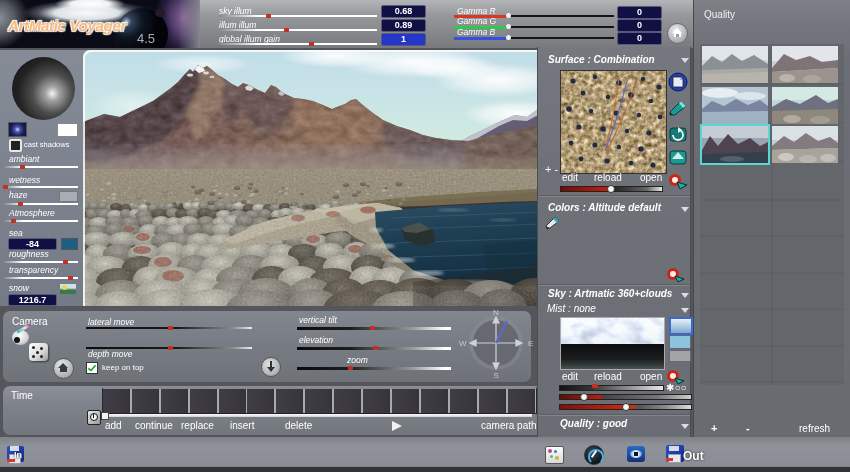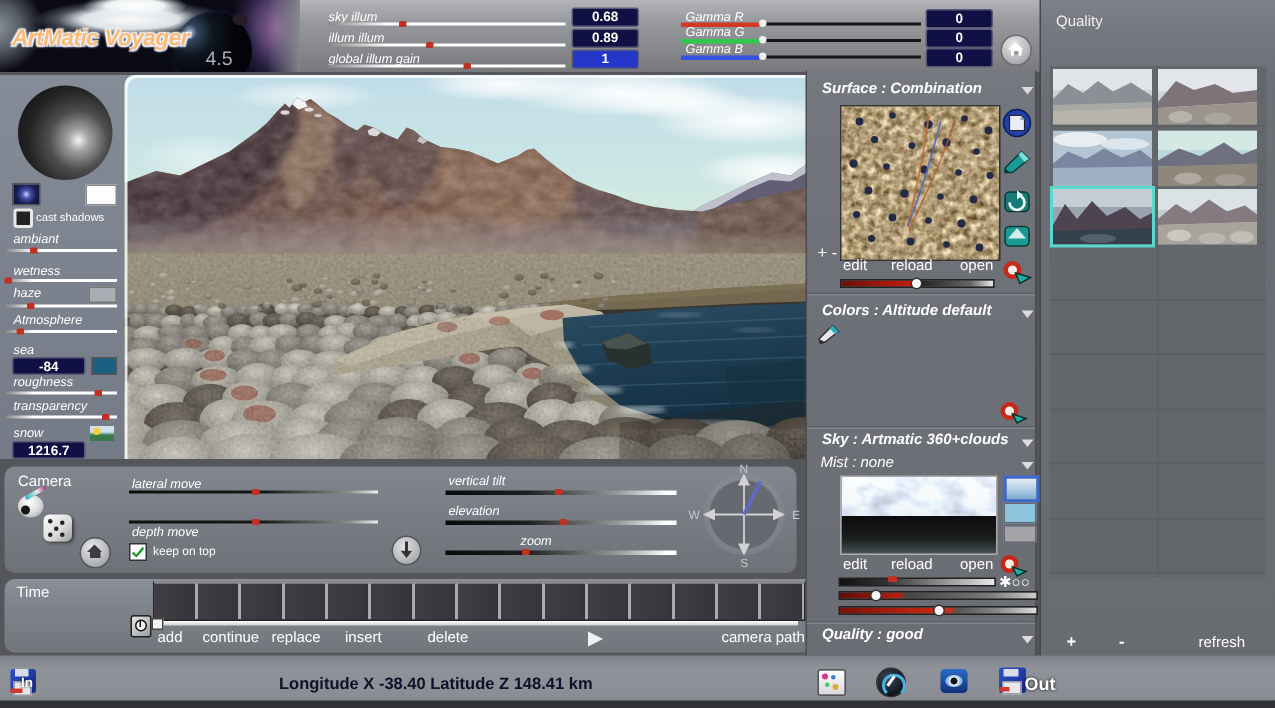--- a/index.html
+++ b/index.html
@@ -676,21 +676,20 @@
   <div class="btn-txt" style="left:132px;top:34px;">continue</div>
   <div class="btn-txt" style="left:178px;top:34px;">replace</div>
   <div class="btn-txt" style="left:227px;top:34px;">insert</div>
   <div class="btn-txt" style="left:267px;top:34px;margin-left:15px;">delete</div>
   <div class="abs" style="left:389px;top:35px;width:0;height:0;border-left:10px solid #f0f0f0;border-top:5px solid transparent;border-bottom:5px solid transparent;"></div>
   <div class="btn-txt" style="left:478px;top:34px;">camera path</div>
 </div>
 
 <div class="abs" style="left:0;top:437px;width:850px;height:35px;background:linear-gradient(180deg,#7e8187 0%,#8f9298 25%,#8a8d93 80%,#6a6d73 100%);"></div>
 <div class="abs" style="left:0;top:467px;width:850px;height:5px;background:#303136;"></div>
-<div class="abs" style="left:186px;top:450px;color:#10102a;font-weight:bold;font-size:11px;">Longitude X -38.40 Latitude Z 148.41 km</div>
 
 <div class="abs" style="left:7px;top:446px;width:17px;height:16px;background:linear-gradient(135deg,#2a52c8,#16288a);border-radius:2px;">
   <div class="abs" style="left:3px;top:0px;width:9px;height:5px;background:#d8dce8;"></div>
   <div class="abs" style="left:2px;top:8px;width:10px;height:8px;background:#e8e8ec;border:1px solid #99a;"></div>
   <div class="abs" style="left:0px;top:13px;width:8px;height:3px;background:#d03a2a;"></div>
   <div class="abs" style="left:7px;top:4px;color:#fff;font-weight:bold;font-size:9px;text-shadow:0 0 2px #000;">In</div>
 </div>
 
 <div class="abs" style="left:545px;top:446px;width:17px;height:16px;background:linear-gradient(180deg,#fdfdfd,#d9d9de);border:1px solid #555;border-radius:2px;">
   <div class="abs" style="left:2px;top:2px;width:4px;height:4px;border-radius:50%;background:#d03a8a;"></div>
@@ -852,17 +851,17 @@
     <path d="M9 9 L18 12 L12 15 Z" fill="#18b0a8" stroke="#083028" stroke-width="1"></path>
   </svg>
 
   <div class="abs" style="left:21px;top:338px;width:103px;height:4px;background:linear-gradient(90deg,#111 0%,#333 30%,#999 70%,#e8e8e8 100%);border:1px solid #222;"></div>
   <div class="rmark" style="left:54px;top:338px;width:6px;height:4px;"></div>
   <div class="abs" style="left:128px;top:335px;color:#fff;font-size:10px;">✱○○</div>
   <div class="abs" style="left:21px;top:347px;width:131px;height:4px;background:linear-gradient(90deg,#5a0f08 0%,#b81e10 30%,#444 34%,#777 75%,#ccc 100%);border:1px solid #222;"></div>
   <div class="abs" style="left:42px;top:346px;width:6px;height:6px;border-radius:50%;background:#f8f8f8;border:1px solid #333;"></div>
   <div class="abs" style="left:21px;top:357px;width:131px;height:4px;background:linear-gradient(90deg,#7a1208 0%,#d42a14 55%,#555 60%,#888 80%,#ddd 100%);border:1px solid #222;"></div>
   <div class="abs" style="left:84px;top:356px;width:6px;height:6px;border-radius:50%;background:#f8f8f8;border:1px solid #333;"></div>
-  <div class="abs" style="left:10px;top:371px;color:#fff;font-size:10px;font-weight:bold;font-style:italic;">Quality : good</div>
+  <div class="abs" style="left:22px;top:371px;color:#fff;font-size:10px;font-weight:bold;font-style:italic;">Quality : good</div>
   <div class="abs" style="left:143px;top:377px;width:0;height:0;border-left:4px solid transparent;border-right:4px solid transparent;border-top:5px solid #dcdce0;"></div>
 </div>
 
 </div>
 
 </body></html>

